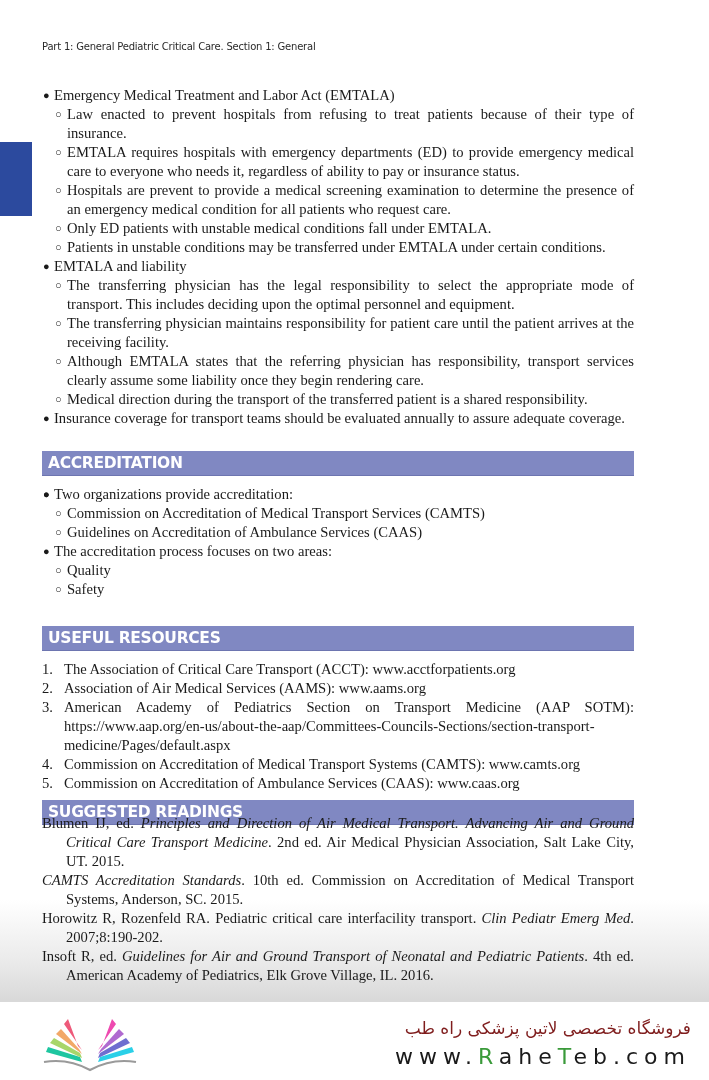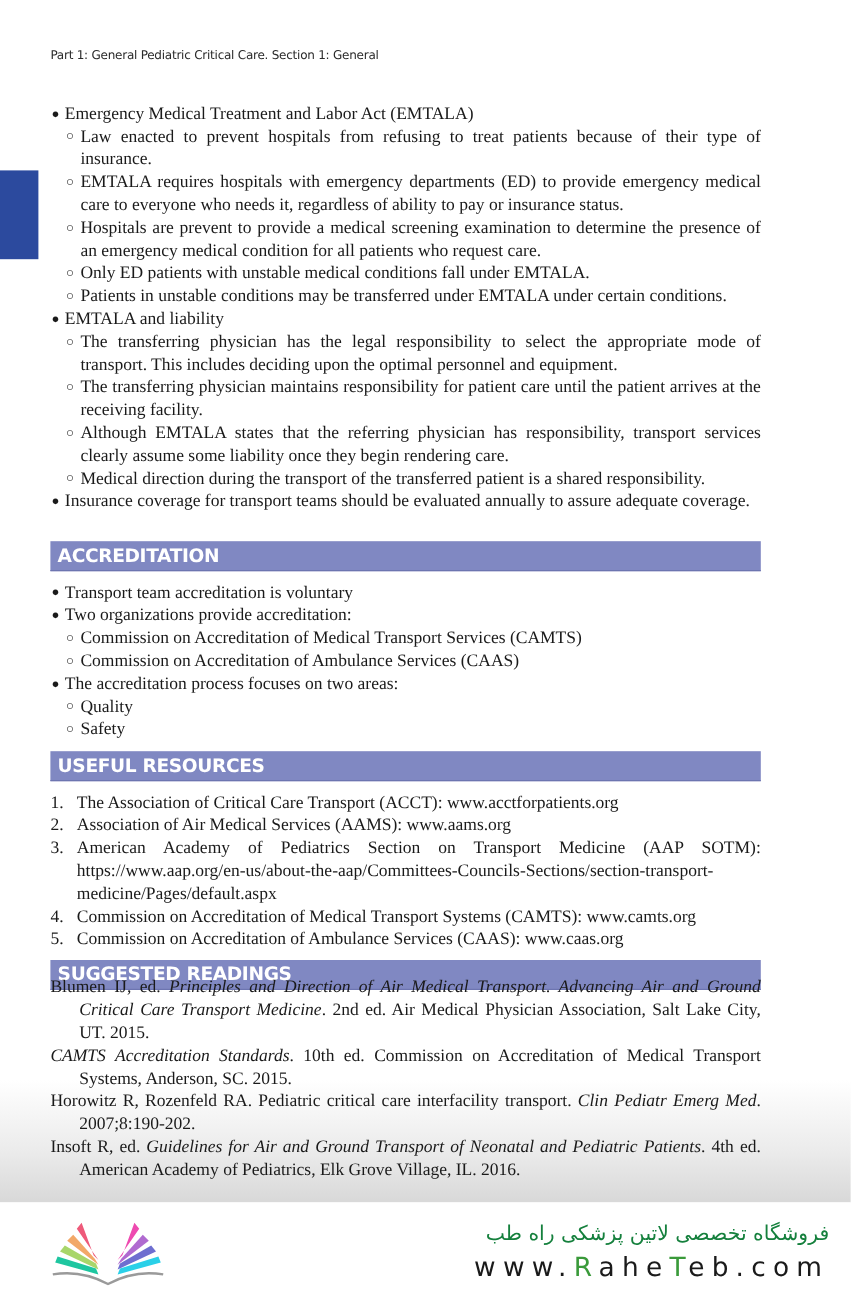--- a/index.html
+++ b/index.html
@@ -50,21 +50,21 @@
       padding-left: 24px; text-indent: -24px;
     }
     .refs .ref i { font-style: italic; }
 
     .footer {
       position: absolute; left: 0; top: 1002px; width: 709px; height: 78px; background: #ffffff;
     }
     .logo { position: absolute; left: 40px; top: 10px; width: 100px; height: 62px; }
     .persian {
       position: absolute; right: 18px; top: 16px;
-      font-family: "DejaVu Sans", sans-serif; font-size: 17px; color: #15803d; direction: rtl;
+      font-family: "DejaVu Sans", sans-serif; font-size: 17px; color: #7f1d1d; direction: rtl;
     }
     .site {
       position: absolute; right: 18px; top: 42px;
       font-family: "DejaVu Sans", sans-serif; font-size: 22px; letter-spacing: 6px; color: #1a1a1a; text-align: center;
     }
     .site .accent { color: #3a9a3a; }
   </style>
 </head>
 <body>
 
@@ -84,24 +84,24 @@
       <div class="lvl2"><span class="bullet">○</span><span>The transferring physician maintains responsibility for patient care until the patient arrives at the receiving facility.</span></div>
       <div class="lvl2"><span class="bullet">○</span><span>Although EMTALA states that the referring physician has responsibility, transport services clearly assume some liability once they begin rendering care.</span></div>
       <div class="lvl2"><span class="bullet">○</span><span>Medical direction during the transport of the transferred patient is a shared responsibility.</span></div>
       <div class="lvl1"><span class="bullet">●</span><span>Insurance coverage for transport teams should be evaluated annually to assure adequate coverage.</span></div>
     </div>
 
   <div class="section-bar" style="top:451px;">
     <span>ACCREDITATION</span>
   </div>
   <div class="block" style="top:485px;" id="accred-list">
-      <div class="lvl1"><span class="bullet">●</span><span>Transport team accreditation is voluntary</span></div>
+      <div class="lvl1"><span class="bullet">●</span></div>
       <div class="lvl1"><span class="bullet">●</span><span>Two organizations provide accreditation:</span></div>
       <div class="lvl2"><span class="bullet">○</span><span>Commission on Accreditation of Medical Transport Services (CAMTS)</span></div>
-      <div class="lvl2"><span class="bullet">○</span><span>Commission on Accreditation of Ambulance Services (CAAS)</span></div>
+      <div class="lvl2"><span class="bullet">○</span><span>Guidelines on Accreditation of Ambulance Services (CAAS)</span></div>
       <div class="lvl1"><span class="bullet">●</span><span>The accreditation process focuses on two areas:</span></div>
       <div class="lvl2"><span class="bullet">○</span><span>Quality</span></div>
       <div class="lvl2"><span class="bullet">○</span><span>Safety</span></div>
     </div>
 
   <div class="section-bar" style="top:626px;">
     <span>USEFUL RESOURCES</span>
   </div>
   <div class="block olist" style="top:660px;" id="resources-list">
       <div class="item"><span class="num">1.</span><span>The Association of Critical Care Transport (ACCT): www.acctforpatients.org</span></div>

